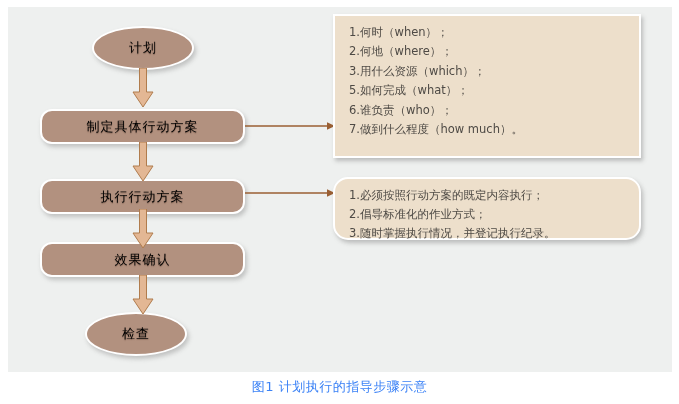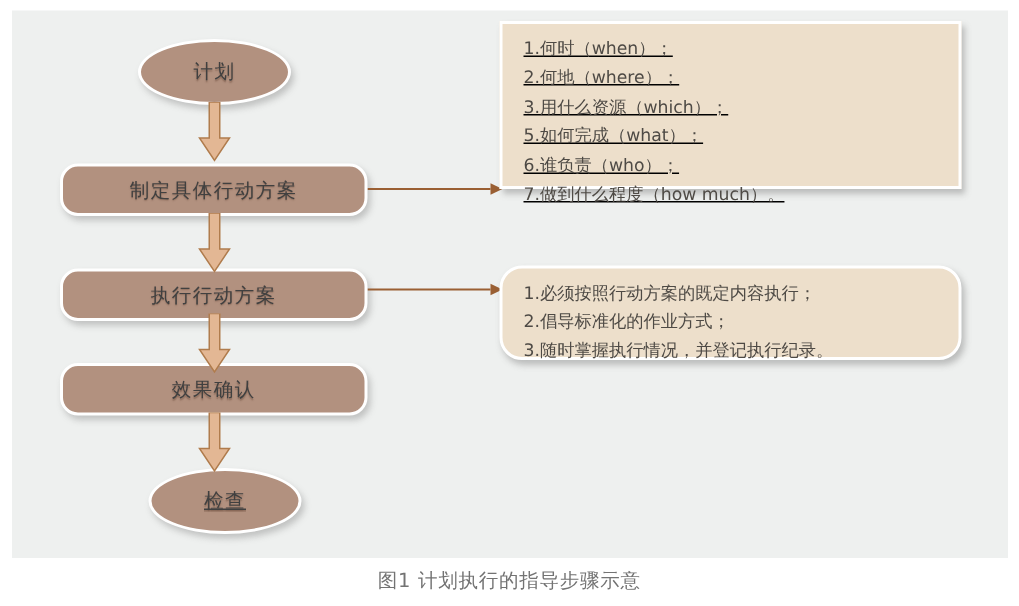--- a/index.html
+++ b/index.html
@@ -30,21 +30,21 @@
     height: 365px;
     background: #eef0ef;
   }
 
   
   .node {
     position: absolute;
     box-sizing: border-box;
     background: #b2917f;
     border: 2px solid #ffffff;
-    color: #404040;
+    color: #000000;
     display: flex;
     align-items: center;
     justify-content: center;
     text-align: center;
     font-size: 13px;
     letter-spacing: 1px;
     text-shadow: 0 1px 1px rgba(90,60,45,0.45);
     box-shadow: 2px 3px 4px rgba(120,120,120,0.38);
   }
   .node.ellipse {
@@ -52,21 +52,21 @@
   }
   .node.rounded {
     border-radius: 12px;
   }
 
   
   #node-plan     { left: 92px;  top: 26px;  width: 102px; height: 44px; }
   #node-make     { left: 40px;  top: 109px; width: 205px; height: 35px; justify-content: center; }
   #node-execute  { left: 40px;  top: 179px; width: 205px; height: 35px; }
   #node-confirm  { left: 40px;  top: 242px; width: 205px; height: 35px; }
-  #node-check    { left: 99px;  top: 312px; width: 102px; height: 44px; text-decoration: underline; }
+  #node-check    { left: 85px;  top: 312px; width: 102px; height: 44px; }
 
   
   .varrow {
     position: absolute;
     width: 22px;
     height: 40px;
   }
   #varrow-1 { left: 132px; top: 68px; }
   #varrow-2 { left: 132px; top: 142px; }
   #varrow-3 { left: 132px; top: 209px; }
@@ -82,21 +82,21 @@
 
   
   .info-box {
     position: absolute;
     box-sizing: border-box;
     background: #eddfcb;
     border: 2px solid #ffffff;
     box-shadow: 2px 3px 4px rgba(120,120,120,0.42);
     padding: 7px 8px 6px 14px;
   }
-  #info-box-1 { left: 333px; top: 14px;  width: 308px; height: 112px; text-decoration: underline; }
+  #info-box-1 { left: 333px; top: 14px;  width: 308px; height: 144px; }
   #info-box-2 { left: 333px; top: 177px; width: 308px; height: 63px; border-radius: 15px; }
 
   .info-line {
     color: #4e4a45;
     font-size: 11.5px;
     line-height: 19.4px;
     white-space: nowrap;
     font-family: "DejaVu Sans", "Liberation Sans", sans-serif;
   }
   #info-box-2 .info-line {
@@ -104,21 +104,21 @@
   }
 
   
   .caption {
     position: absolute;
     left: 0;
     top: 378px;
     width: 679px;
     text-align: center;
     font-size: 13px;
-    color: #737373;
+    color: #3b82f6;
     letter-spacing: 0.5px;
   }
 </style>
 </head>
 <body>
 
 <div id="figure-root">
 
   <div class="canvas"></div>
 

